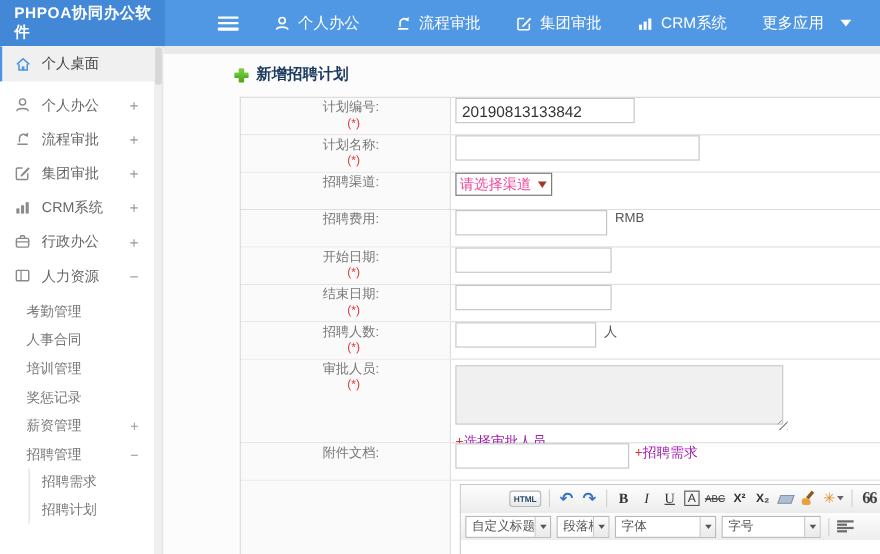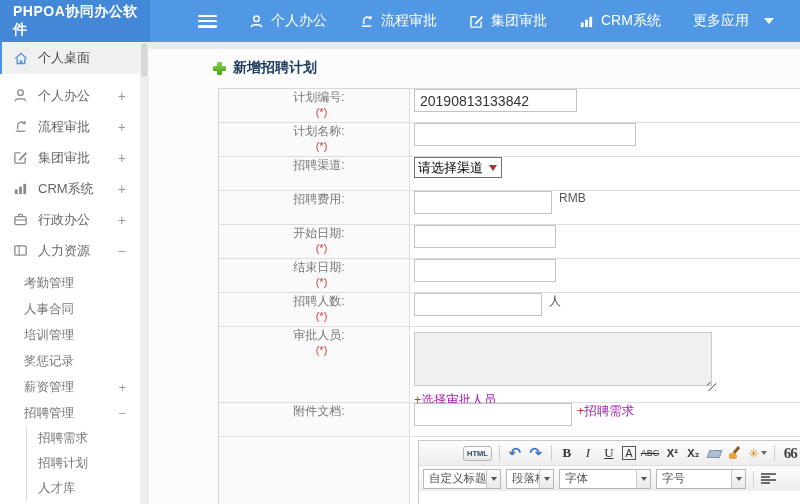--- a/index.html
+++ b/index.html
@@ -42,21 +42,21 @@
 
   
   .ftable { margin:10px 0 0 69px; width:582px; border-top:1px solid #d8d8d8; border-left:1px solid #d8d8d8; background:#fff; }
   .frow { display:flex; border-bottom:1px solid #dedede; min-height:34px; }
   .fcell-label { width:191px; background:#fafafa; border-right:1px solid #dedede; display:flex; align-items:center; padding-left:10px; font-size:12px; color:#777; flex-shrink:0;flex-direction:column; }
   .fcell-label .req { color:#e03a3a; margin-left:5px; font-size:11px; }
   .fcell-value { flex:1; display:flex; align-items:flex-start; padding-left:4px; position:relative; }
   .txt { height:23px; border:1px solid #c3c3c3; font-size:14px; color:#333; padding:0 5px; background:#fff; font-family:"Liberation Sans","DejaVu Sans",sans-serif; }
   .suffix { margin-left:7px; font-size:12px; color:#555; }
   .fake-select { display:inline-flex; align-items:center; height:21px; border:1px solid #6f6f6f; background:#fff; padding:0 4px 0 3px; cursor:pointer; }
-  .fake-select .sel-text { color:#000000; font-size:13px; }
+  .fake-select .sel-text { color:#ec4899; font-size:13px; }
   .fake-select .sel-caret { width:0; height:0; border-left:4px solid transparent; border-right:4px solid transparent; border-top:6px solid #a03a2a; margin-left:6px; }
   .tall { align-items:flex-start; }
   .ta-wrap { padding-top:5px; padding-bottom:3px; }
   .approver-ta { width:298px; height:54px; background:#f0f0f0; border:1px solid #c9c9c9; resize:none; position:relative; }
   .grip { position:absolute; width:9px; height:9px; left:293px; top:50px; background:
      repeating-linear-gradient(135deg, transparent 0 2px, #9a9a9a 2px 3px, transparent 3px 5px); }
   .flink { font-size:12.5px; text-decoration:none; cursor:pointer; display:inline-block; }
   .flink .plus { color:#d0382b; }
   .flink .ltext { color:#a21caf; }
   .link-under { margin-top:2px; }
@@ -266,23 +266,20 @@
         <span>招聘管理</span>
         <span class="sexp">−</span>
       </div>
       <div class="side-subsub">
         <div class="side-subsubitem">
           <span>招聘需求</span>
         </div>
         <div class="side-subsubitem">
           <span>招聘计划</span>
         </div>
-        <div class="side-subsubitem">
-          <span>人才库</span>
-        </div>
       </div>
     </div>
   </div>
 
   <div class="scroll-strip">
     <div class="scroll-thumb"></div>
   </div>
 
   <div class="content">
     <div class="content-top-strip"></div>

